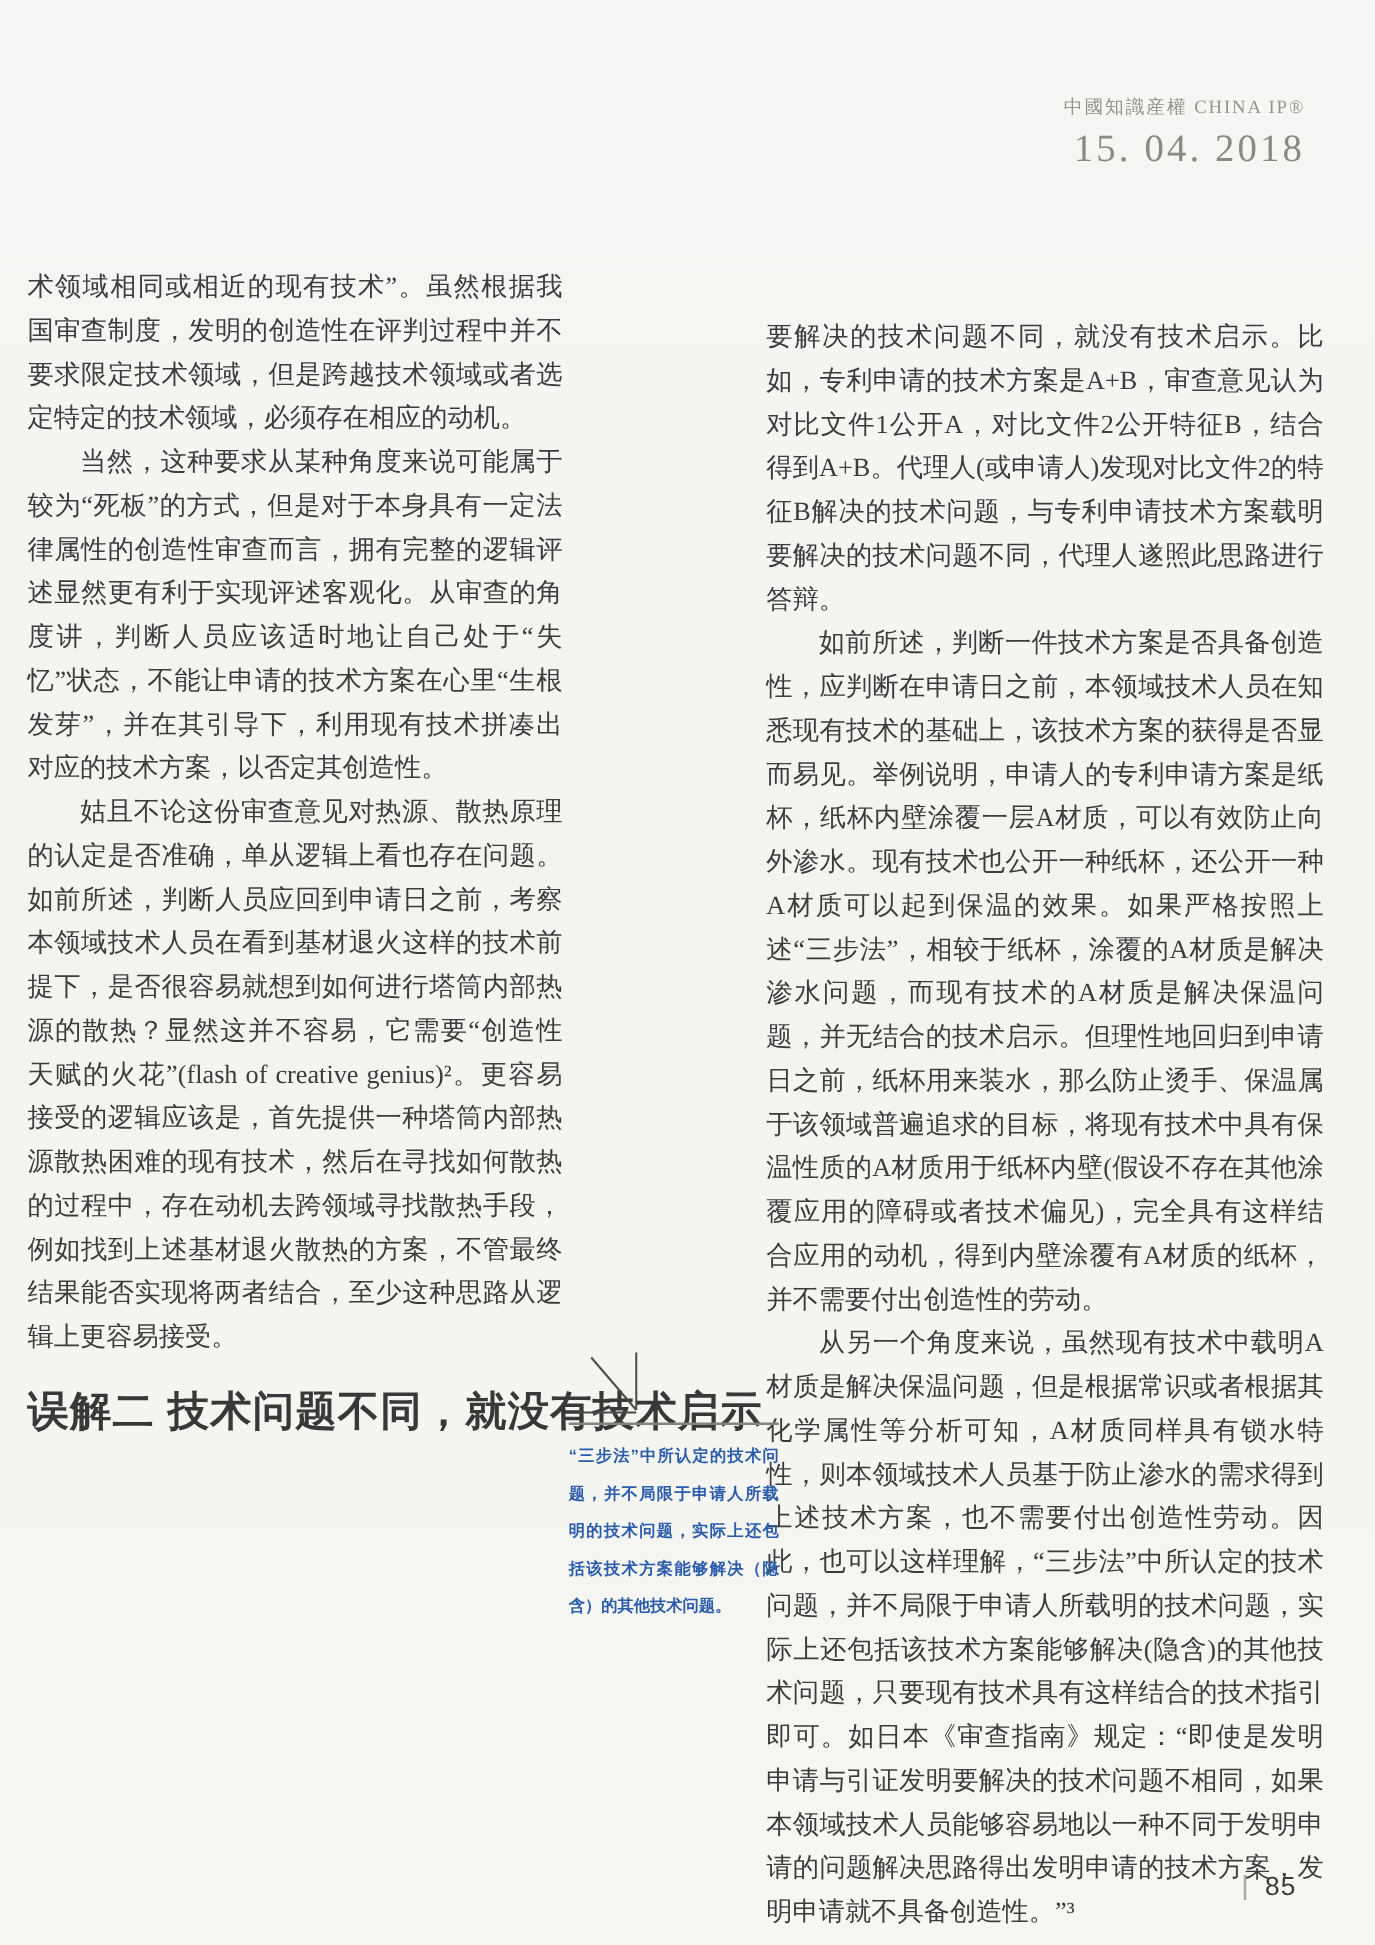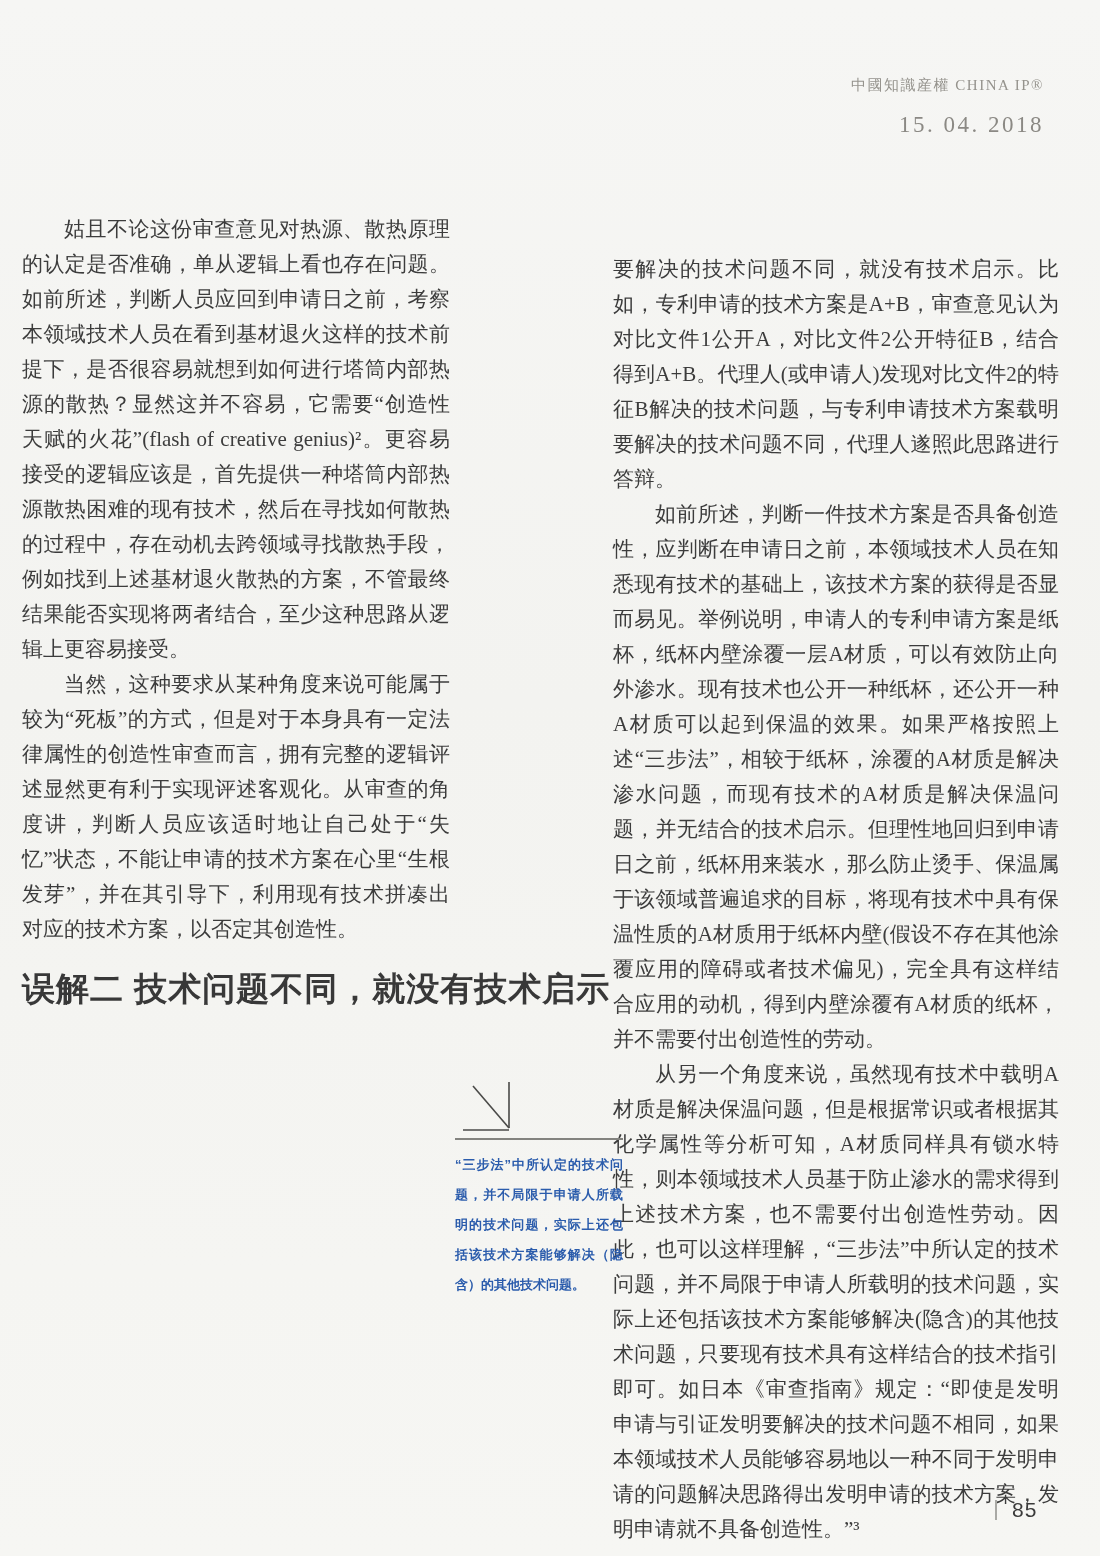--- a/index.html
+++ b/index.html
@@ -11,21 +11,21 @@
     color:#3c3c3c;
     overflow:hidden;
   }
   
   .header{
     position:absolute;top:76px;right:56px;
     text-align:right;
     font-family:"Liberation Serif","DejaVu Serif",serif;
   }
   .magazine{font-size:15px;color:#95938d;letter-spacing:1.5px;}
-  .issue-date{font-size:23px;color:#8b8984;letter-spacing:2.5px;margin-top:17px;}
+  .issue-date{font-size:31px;color:#8b8984;letter-spacing:2.5px;margin-top:6px;}
 
   
   .col{position:absolute;top:212px;font-size:21px;line-height:35px;}
   .col-left{left:22px;width:428px;}
   .col-right{left:613px;width:446px;margin-top:40px;}
   .par{margin:0;text-align:justify;text-justify:inter-ideograph;}
   .indent{text-indent:2em;}
 
   .section-heading{
     margin:24px 0 0 0;
@@ -67,22 +67,23 @@
 <body>
 
 <div class="page">
 
   <div class="header">
     <div class="magazine">中國知識産權 CHINA IP®</div>
     <div class="issue-date">15. 04. 2018</div>
   </div>
 
   <div class="col col-left">
+    <p class="par">术领域相同或相近的现有技术”。虽然根据我国审查制度，发明的创造性在评判过程中并不要求限定技术领域，但是跨越技术领域或者选定特定的技术领域，必须存在相应的动机。</p>
+    <p class="par indent">当然，这种要求从某种角度来说可能属于较为“死板”的方式，但是对于本身具有一定法律属性的创造性审查而言，拥有完整的逻辑评述显然更有利于实现评述客观化。从审查的角度讲，判断人员应该适时地让自己处于“失忆”状态，不能让申请的技术方案在心里“生根发芽”，并在其引导下，利用现有技术拼凑出对应的技术方案，以否定其创造性。</p>
     <p class="par indent">姑且不论这份审查意见对热源、散热原理的认定是否准确，单从逻辑上看也存在问题。如前所述，判断人员应回到申请日之前，考察本领域技术人员在看到基材退火这样的技术前提下，是否很容易就想到如何进行塔筒内部热源的散热？显然这并不容易，它需要“创造性天赋的火花”(flash of creative genius)²。更容易接受的逻辑应该是，首先提供一种塔筒内部热源散热困难的现有技术，然后在寻找如何散热的过程中，存在动机去跨领域寻找散热手段，例如找到上述基材退火散热的方案，不管最终结果能否实现将两者结合，至少这种思路从逻辑上更容易接受。</p>
-    <p class="par indent">当然，这种要求从某种角度来说可能属于较为“死板”的方式，但是对于本身具有一定法律属性的创造性审查而言，拥有完整的逻辑评述显然更有利于实现评述客观化。从审查的角度讲，判断人员应该适时地让自己处于“失忆”状态，不能让申请的技术方案在心里“生根发芽”，并在其引导下，利用现有技术拼凑出对应的技术方案，以否定其创造性。</p>
     <h2 class="section-heading">误解二  技术问题不同，就没有技术启示</h2>
   </div>
 
   <div class="col col-right">
     <p class="par">要解决的技术问题不同，就没有技术启示。比如，专利申请的技术方案是A+B，审查意见认为对比文件1公开A，对比文件2公开特征B，结合得到A+B。代理人(或申请人)发现对比文件2的特征B解决的技术问题，与专利申请技术方案载明要解决的技术问题不同，代理人遂照此思路进行答辩。</p>
     <p class="par indent">如前所述，判断一件技术方案是否具备创造性，应判断在申请日之前，本领域技术人员在知悉现有技术的基础上，该技术方案的获得是否显而易见。举例说明，申请人的专利申请方案是纸杯，纸杯内壁涂覆一层A材质，可以有效防止向外渗水。现有技术也公开一种纸杯，还公开一种A材质可以起到保温的效果。如果严格按照上述“三步法”，相较于纸杯，涂覆的A材质是解决渗水问题，而现有技术的A材质是解决保温问题，并无结合的技术启示。但理性地回归到申请日之前，纸杯用来装水，那么防止烫手、保温属于该领域普遍追求的目标，将现有技术中具有保温性质的A材质用于纸杯内壁(假设不存在其他涂覆应用的障碍或者技术偏见)，完全具有这样结合应用的动机，得到内壁涂覆有A材质的纸杯，并不需要付出创造性的劳动。</p>
     <p class="par indent">从另一个角度来说，虽然现有技术中载明A材质是解决保温问题，但是根据常识或者根据其化学属性等分析可知，A材质同样具有锁水特性，则本领域技术人员基于防止渗水的需求得到上述技术方案，也不需要付出创造性劳动。因此，也可以这样理解，“三步法”中所认定的技术问题，并不局限于申请人所载明的技术问题，实际上还包括该技术方案能够解决(隐含)的其他技术问题，只要现有技术具有这样结合的技术指引即可。如日本《审查指南》规定：“即使是发明申请与引证发明要解决的技术问题不相同，如果本领域技术人员能够容易地以一种不同于发明申请的问题解决思路得出发明申请的技术方案，发明申请就不具备创造性。”³</p>
   </div>
 
   <div class="callout">

